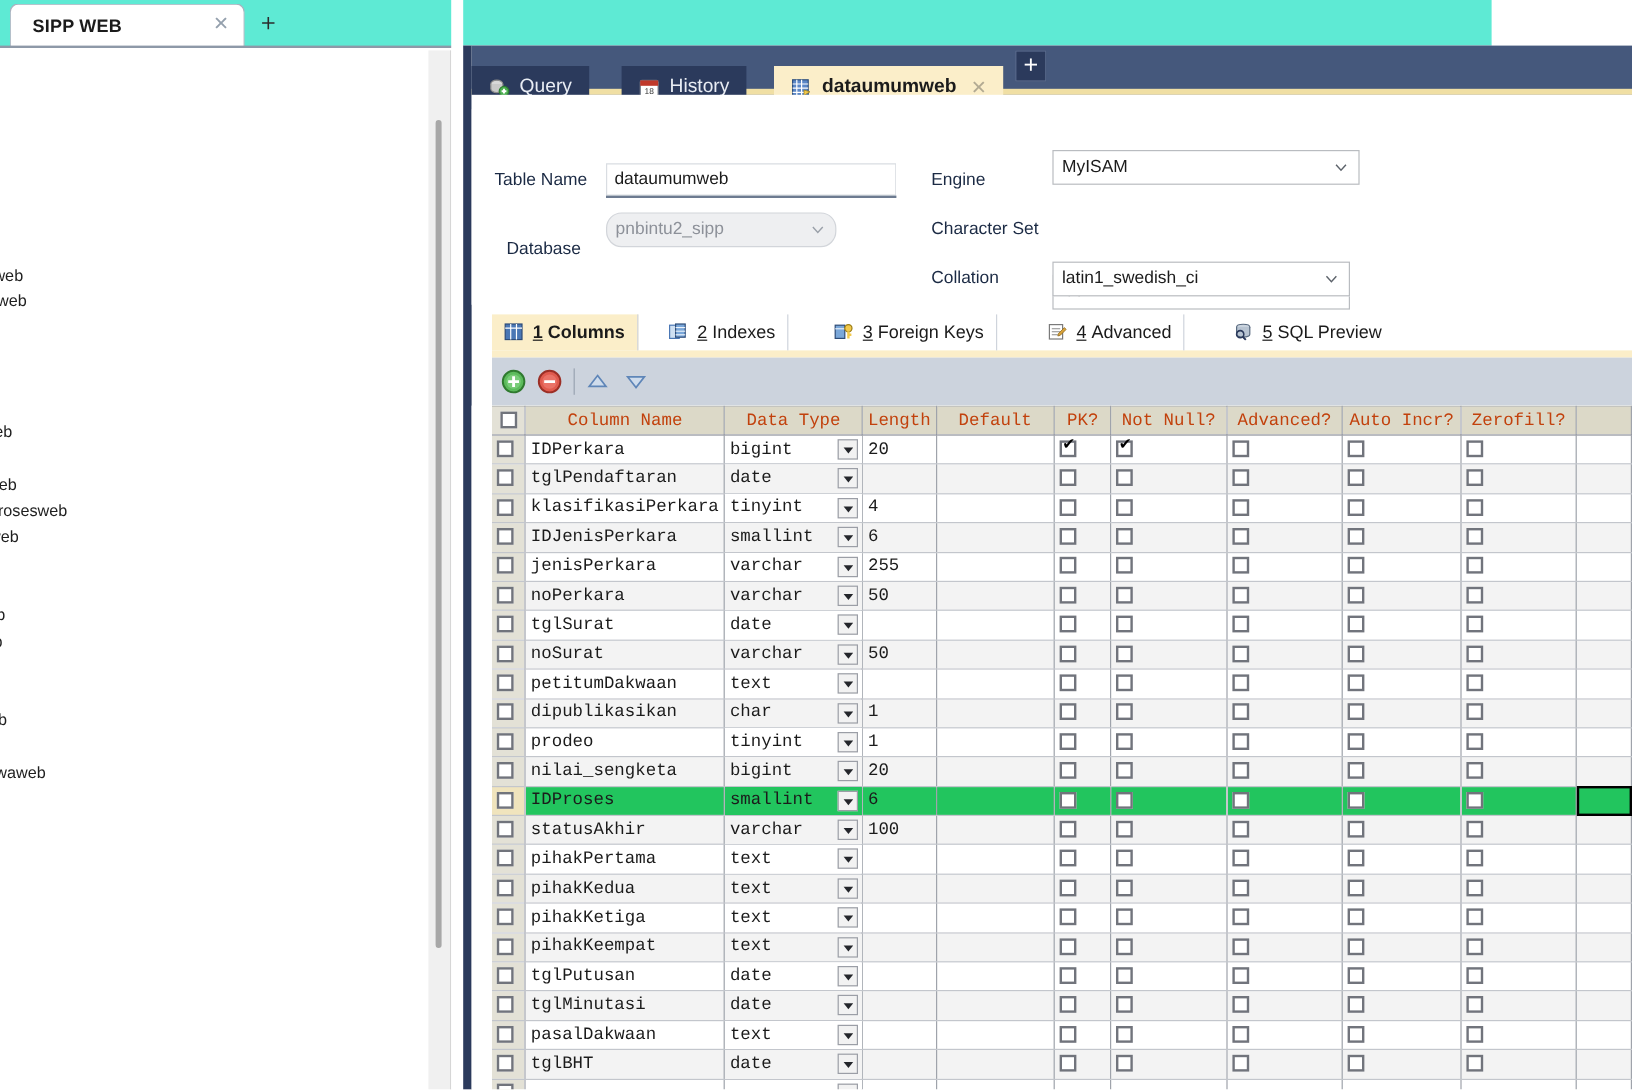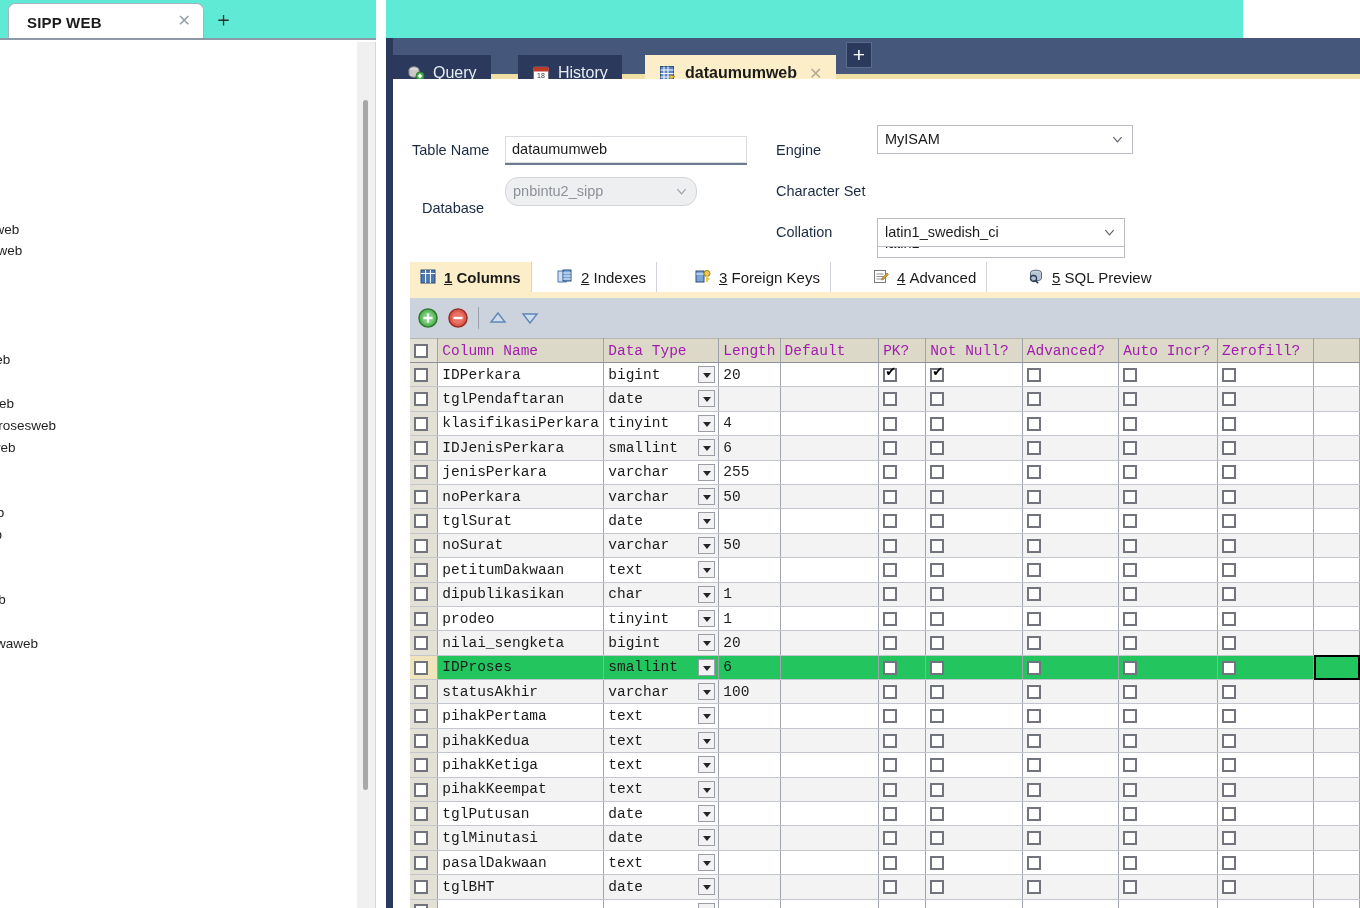--- a/index.html
+++ b/index.html
@@ -166,24 +166,25 @@
     font-size: 14.5px; color: #1b1b1b;
     border-right: 1px solid #9fa3ab;
     border-bottom: 1px solid #c3c6cc;
     padding: 0 4px;
     height: 24.4px;
     overflow: hidden; white-space: nowrap;
     box-sizing: border-box;
     text-align: left; font-weight: normal;
   }
   table.dt thead th {
-    background: #dcd9c8; color: #a21caf;
+    background: #dcd9c8; color: #c2410c;
     height: 24px;
     border-bottom: 1px solid #8d9099;
     border-top: 1px solid #b6b6ae;
+    text-align: center;
   }
   table.dt tbody tr.odd td { background: #ffffff; }
   table.dt tbody tr.even td { background: #f3f3f3; }
   table.dt tbody tr.selrow td { background: #22c55e; }
   td.chk, th.chk { background: #e3e1d6 !important; text-align: center; padding: 0; width: 30px; }
   tr.selrow td.chk { background: #f0e4bd !important; }
   .cbox {
     display: inline-block; width: 14px; height: 14px;
     border: 2px solid #71747c; background: #ffffff; vertical-align: middle;
     position: relative; box-sizing: border-box;

